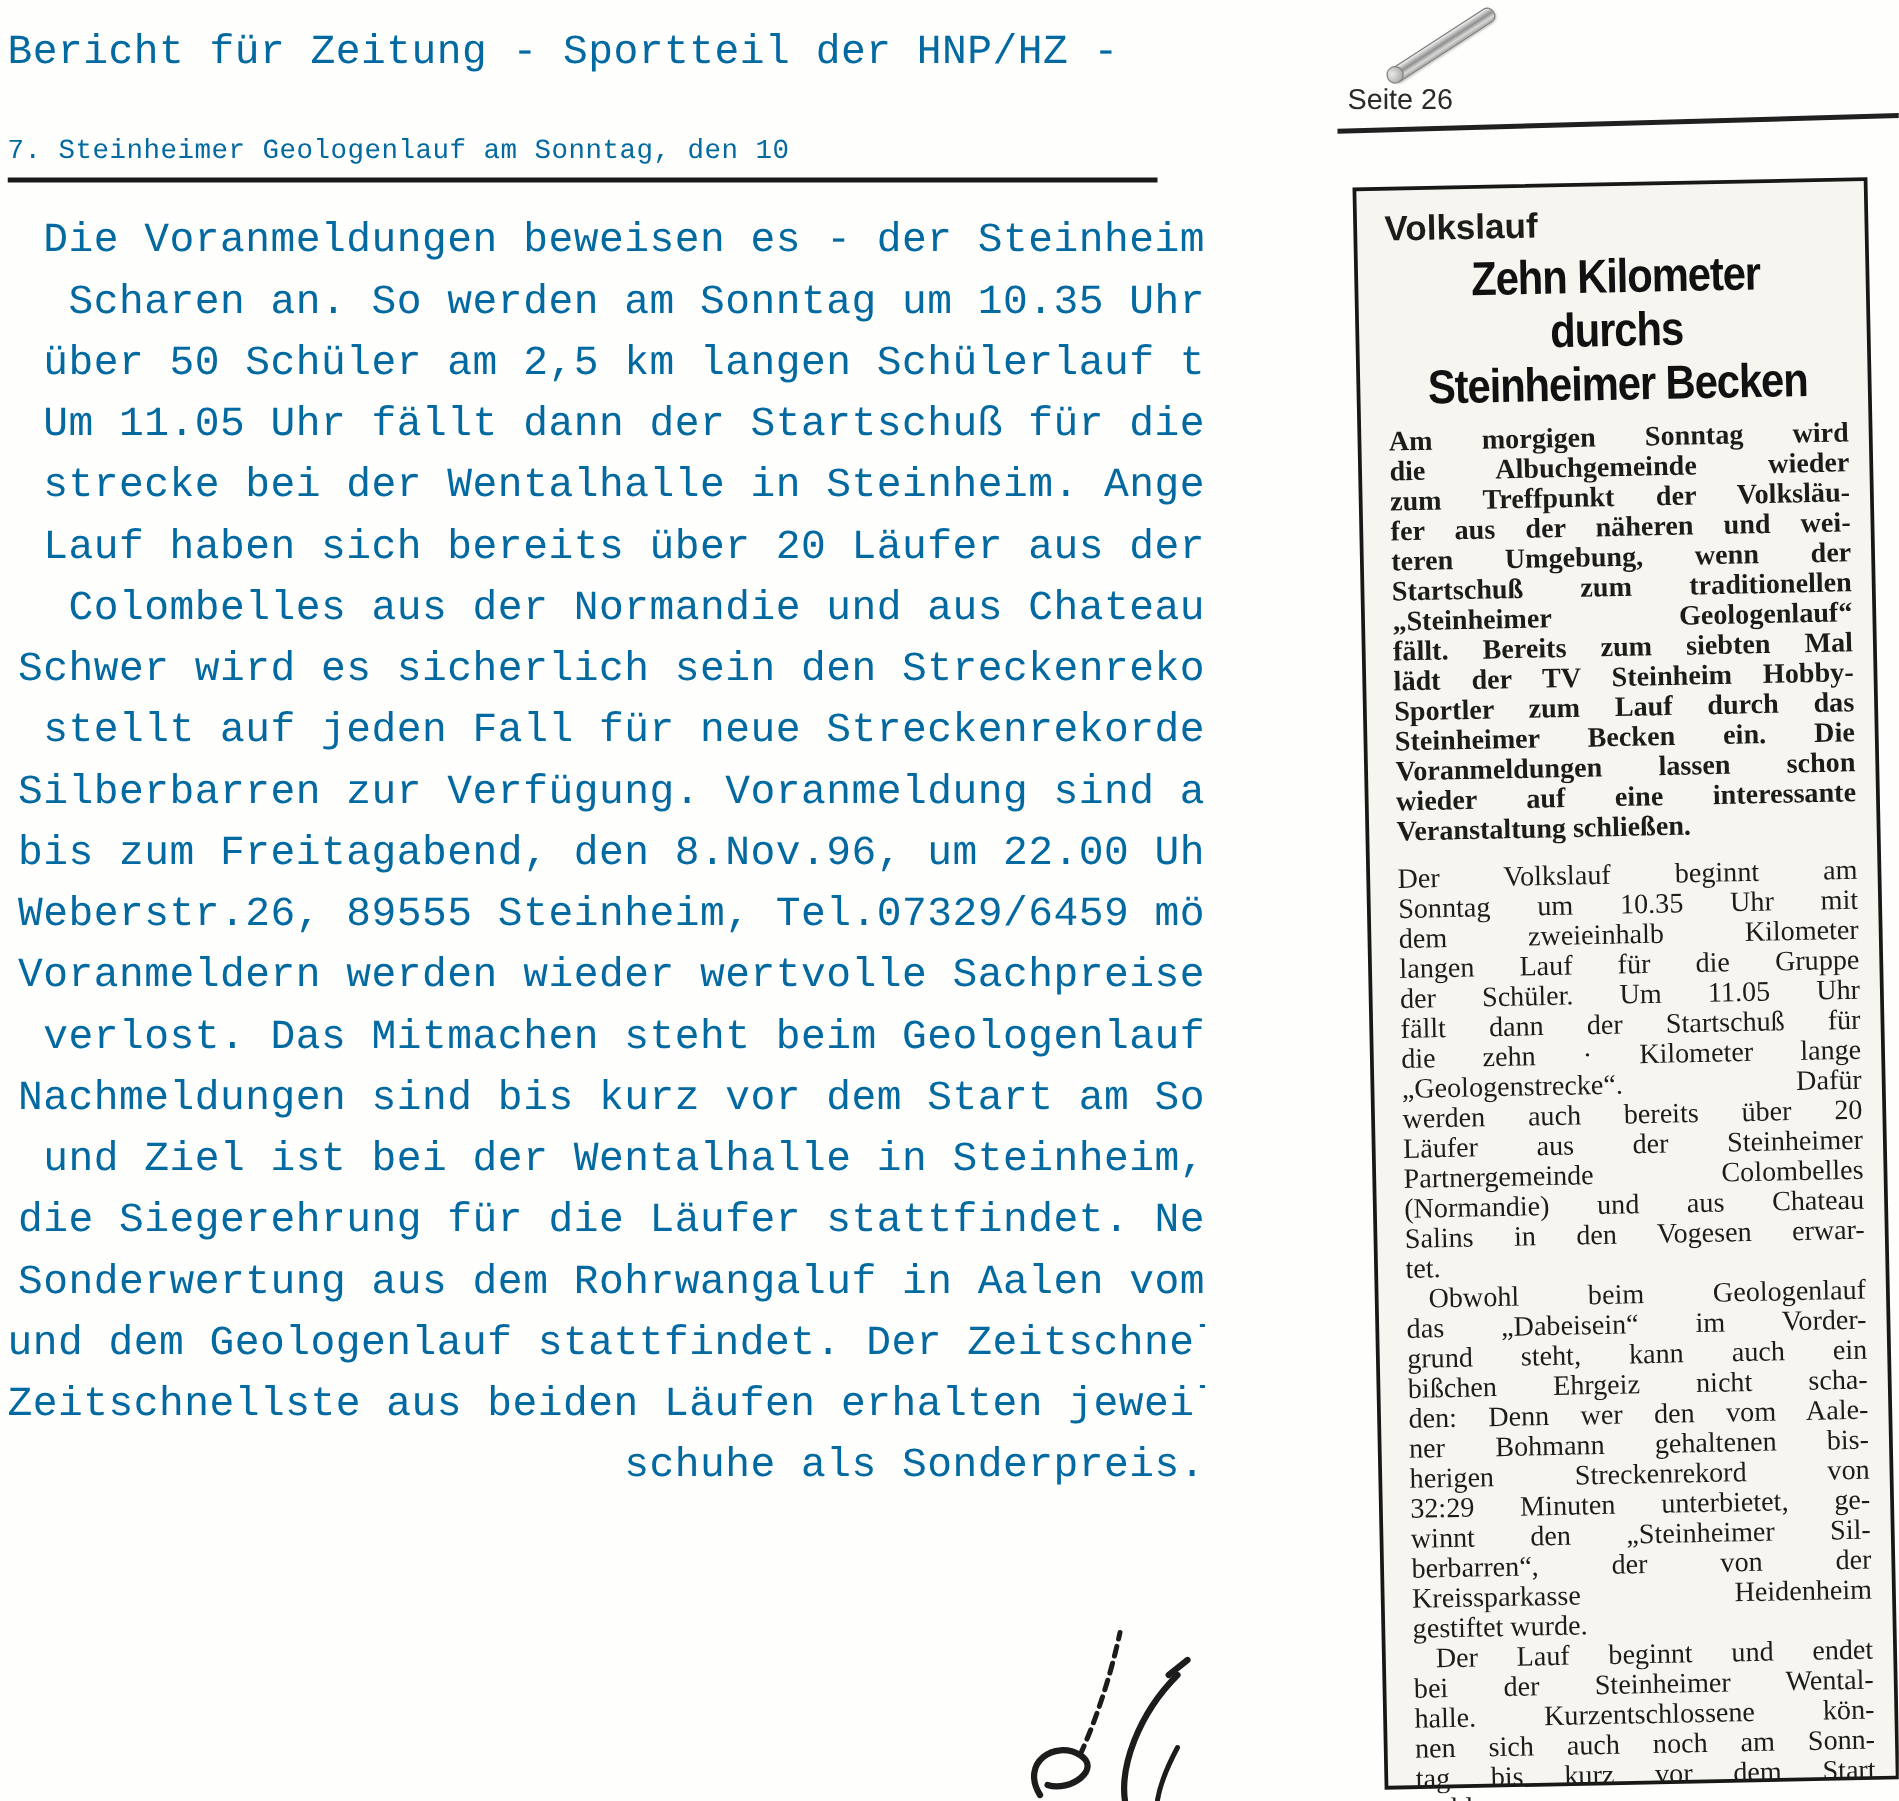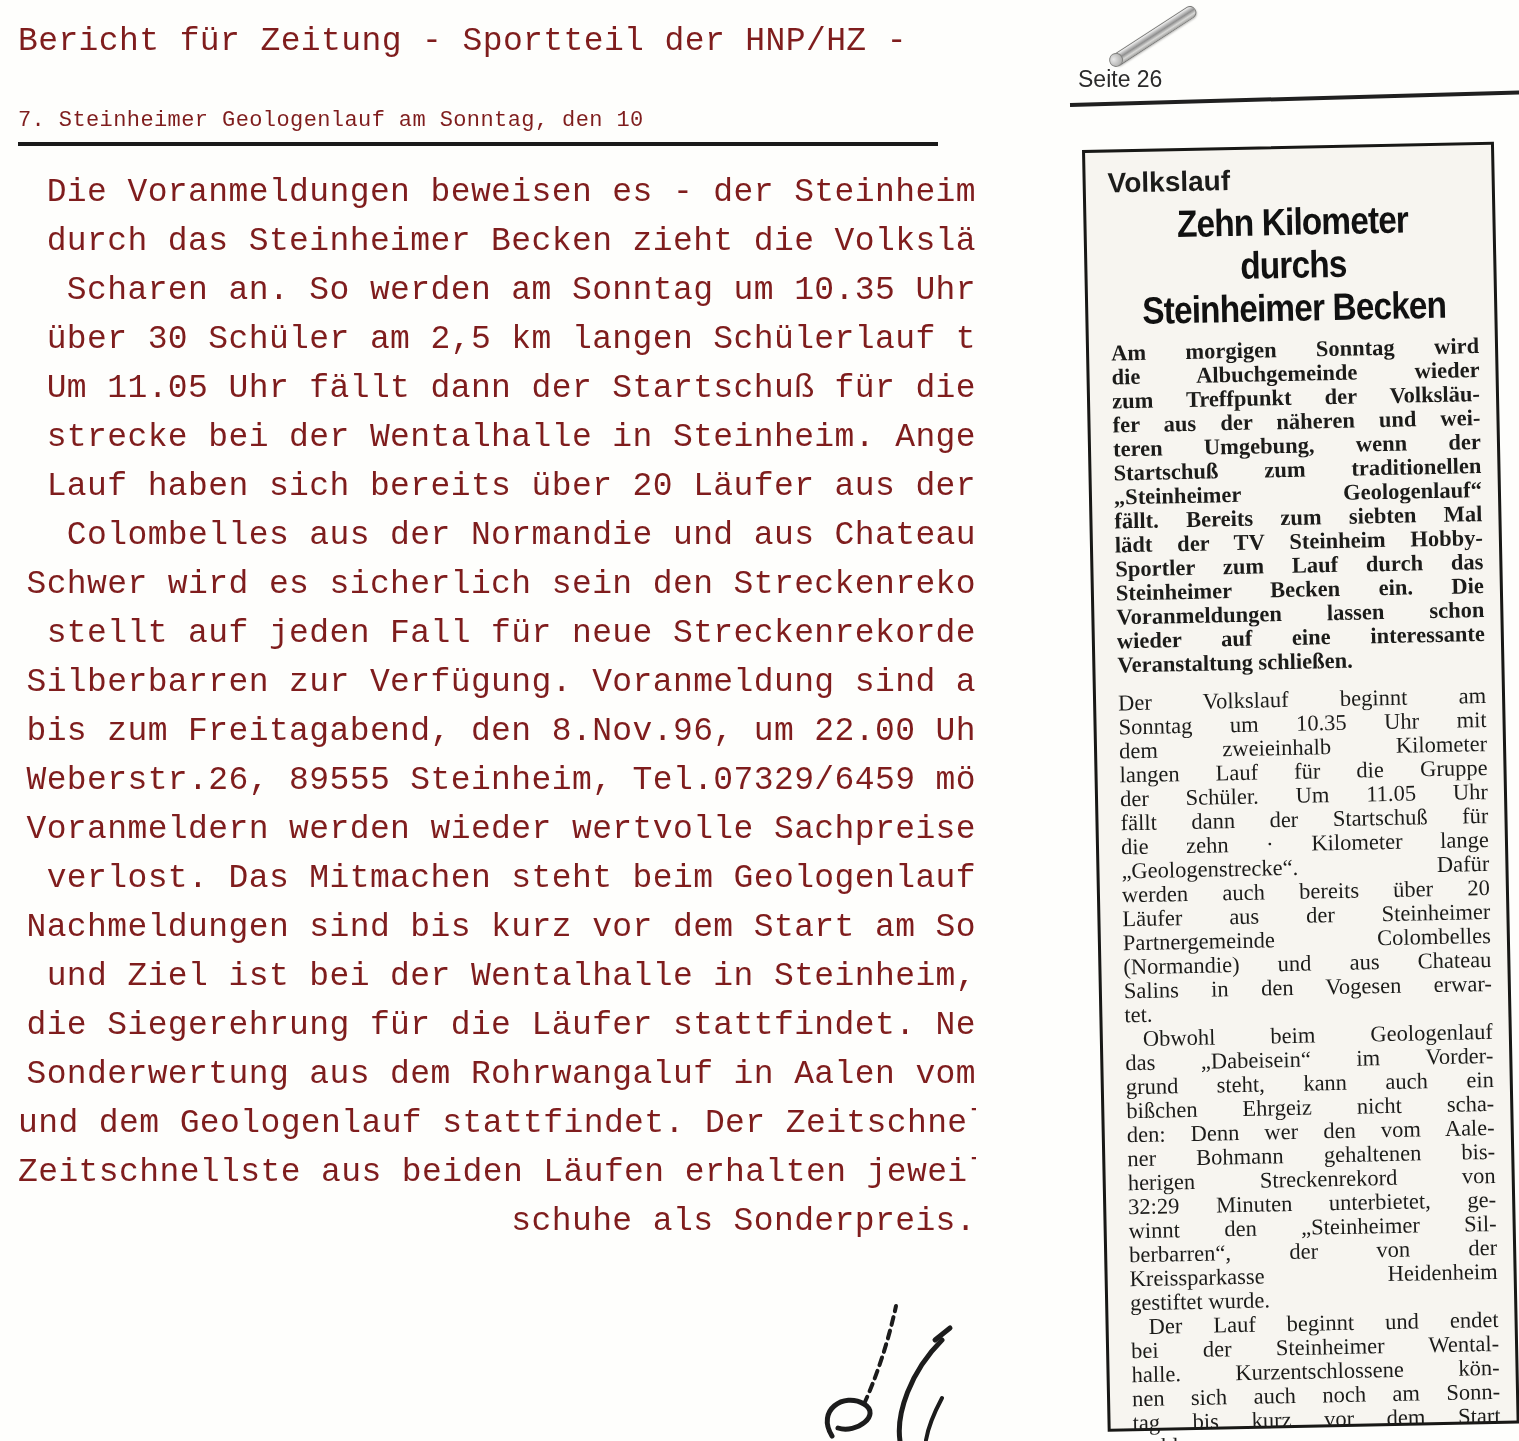--- a/index.html
+++ b/index.html
@@ -5,24 +5,24 @@
   html,body { margin:0; padding:0; }
   body {
     width:1519px; height:1441px; position:relative; overflow:hidden;
     background:#fefefc;
     font-family:"Liberation Sans", sans-serif;
   }
   .page { position:absolute; inset:0; }
 
   
   .typed {
-    position:absolute; left:18px; top:20px; width:958px; height:1390px;
+    position:absolute; left:6px; top:20px; width:958px; height:1390px;
     overflow:hidden;
     font-family:"Liberation Mono","DejaVu Sans Mono",monospace;
-    color:#7f1d1d;
+    color:#0369a1;
   }
   .typed-header { font-size:33px; letter-spacing:0.4px; white-space:nowrap; line-height:44px; }
   .typed-title-wrap {
     margin-top:44px; width:920px;
     border-bottom:4px solid #1a1a1a; padding-bottom:9px;
     overflow:hidden;
   }
   .typed-title { font-size:22px; letter-spacing:0.4px; white-space:nowrap;font-family:Liberation Mono, monospace; }
   .typed-body { margin-top:22px; font-size:33px; letter-spacing:0.4px; }
   .typed-line { white-space:nowrap; height:49px; line-height:49px; overflow:hidden;text-align:right; }
@@ -92,23 +92,22 @@
 
 <div class="page">
 
   <section class="typed">
     <div class="typed-header">Bericht für Zeitung  - Sportteil der HNP/HZ -</div>
     <div class="typed-title-wrap">
       <div class="typed-title">7. Steinheimer Geologenlauf am Sonntag, den 10</div>
     </div>
     <div class="typed-body">
         <div class="typed-line">Die Voranmeldungen beweisen es - der Steinheim</div>
-        <div class="typed-line">durch das Steinheimer Becken zieht die Volkslä</div>
         <div class="typed-line">Scharen an. So werden am Sonntag um 10.35 Uhr</div>
-        <div class="typed-line">über 30 Schüler am 2,5 km langen Schülerlauf t</div>
+        <div class="typed-line">über 50 Schüler am 2,5 km langen Schülerlauf t</div>
         <div class="typed-line">Um 11.05 Uhr fällt dann der Startschuß für die</div>
         <div class="typed-line">strecke bei der Wentalhalle in Steinheim. Ange</div>
         <div class="typed-line">Lauf haben sich bereits über 20 Läufer aus der</div>
         <div class="typed-line">Colombelles aus der Normandie und aus Chateau</div>
         <div class="typed-line">Schwer wird es sicherlich sein den Streckenreko</div>
         <div class="typed-line">stellt auf jeden Fall für neue Streckenrekorde</div>
         <div class="typed-line">Silberbarren zur Verfügung. Voranmeldung sind a</div>
         <div class="typed-line">bis zum Freitagabend, den 8.Nov.96, um 22.00 Uh</div>
         <div class="typed-line">Weberstr.26, 89555 Steinheim, Tel.07329/6459 mö</div>
         <div class="typed-line">Voranmeldern werden wieder wertvolle Sachpreise</div>

